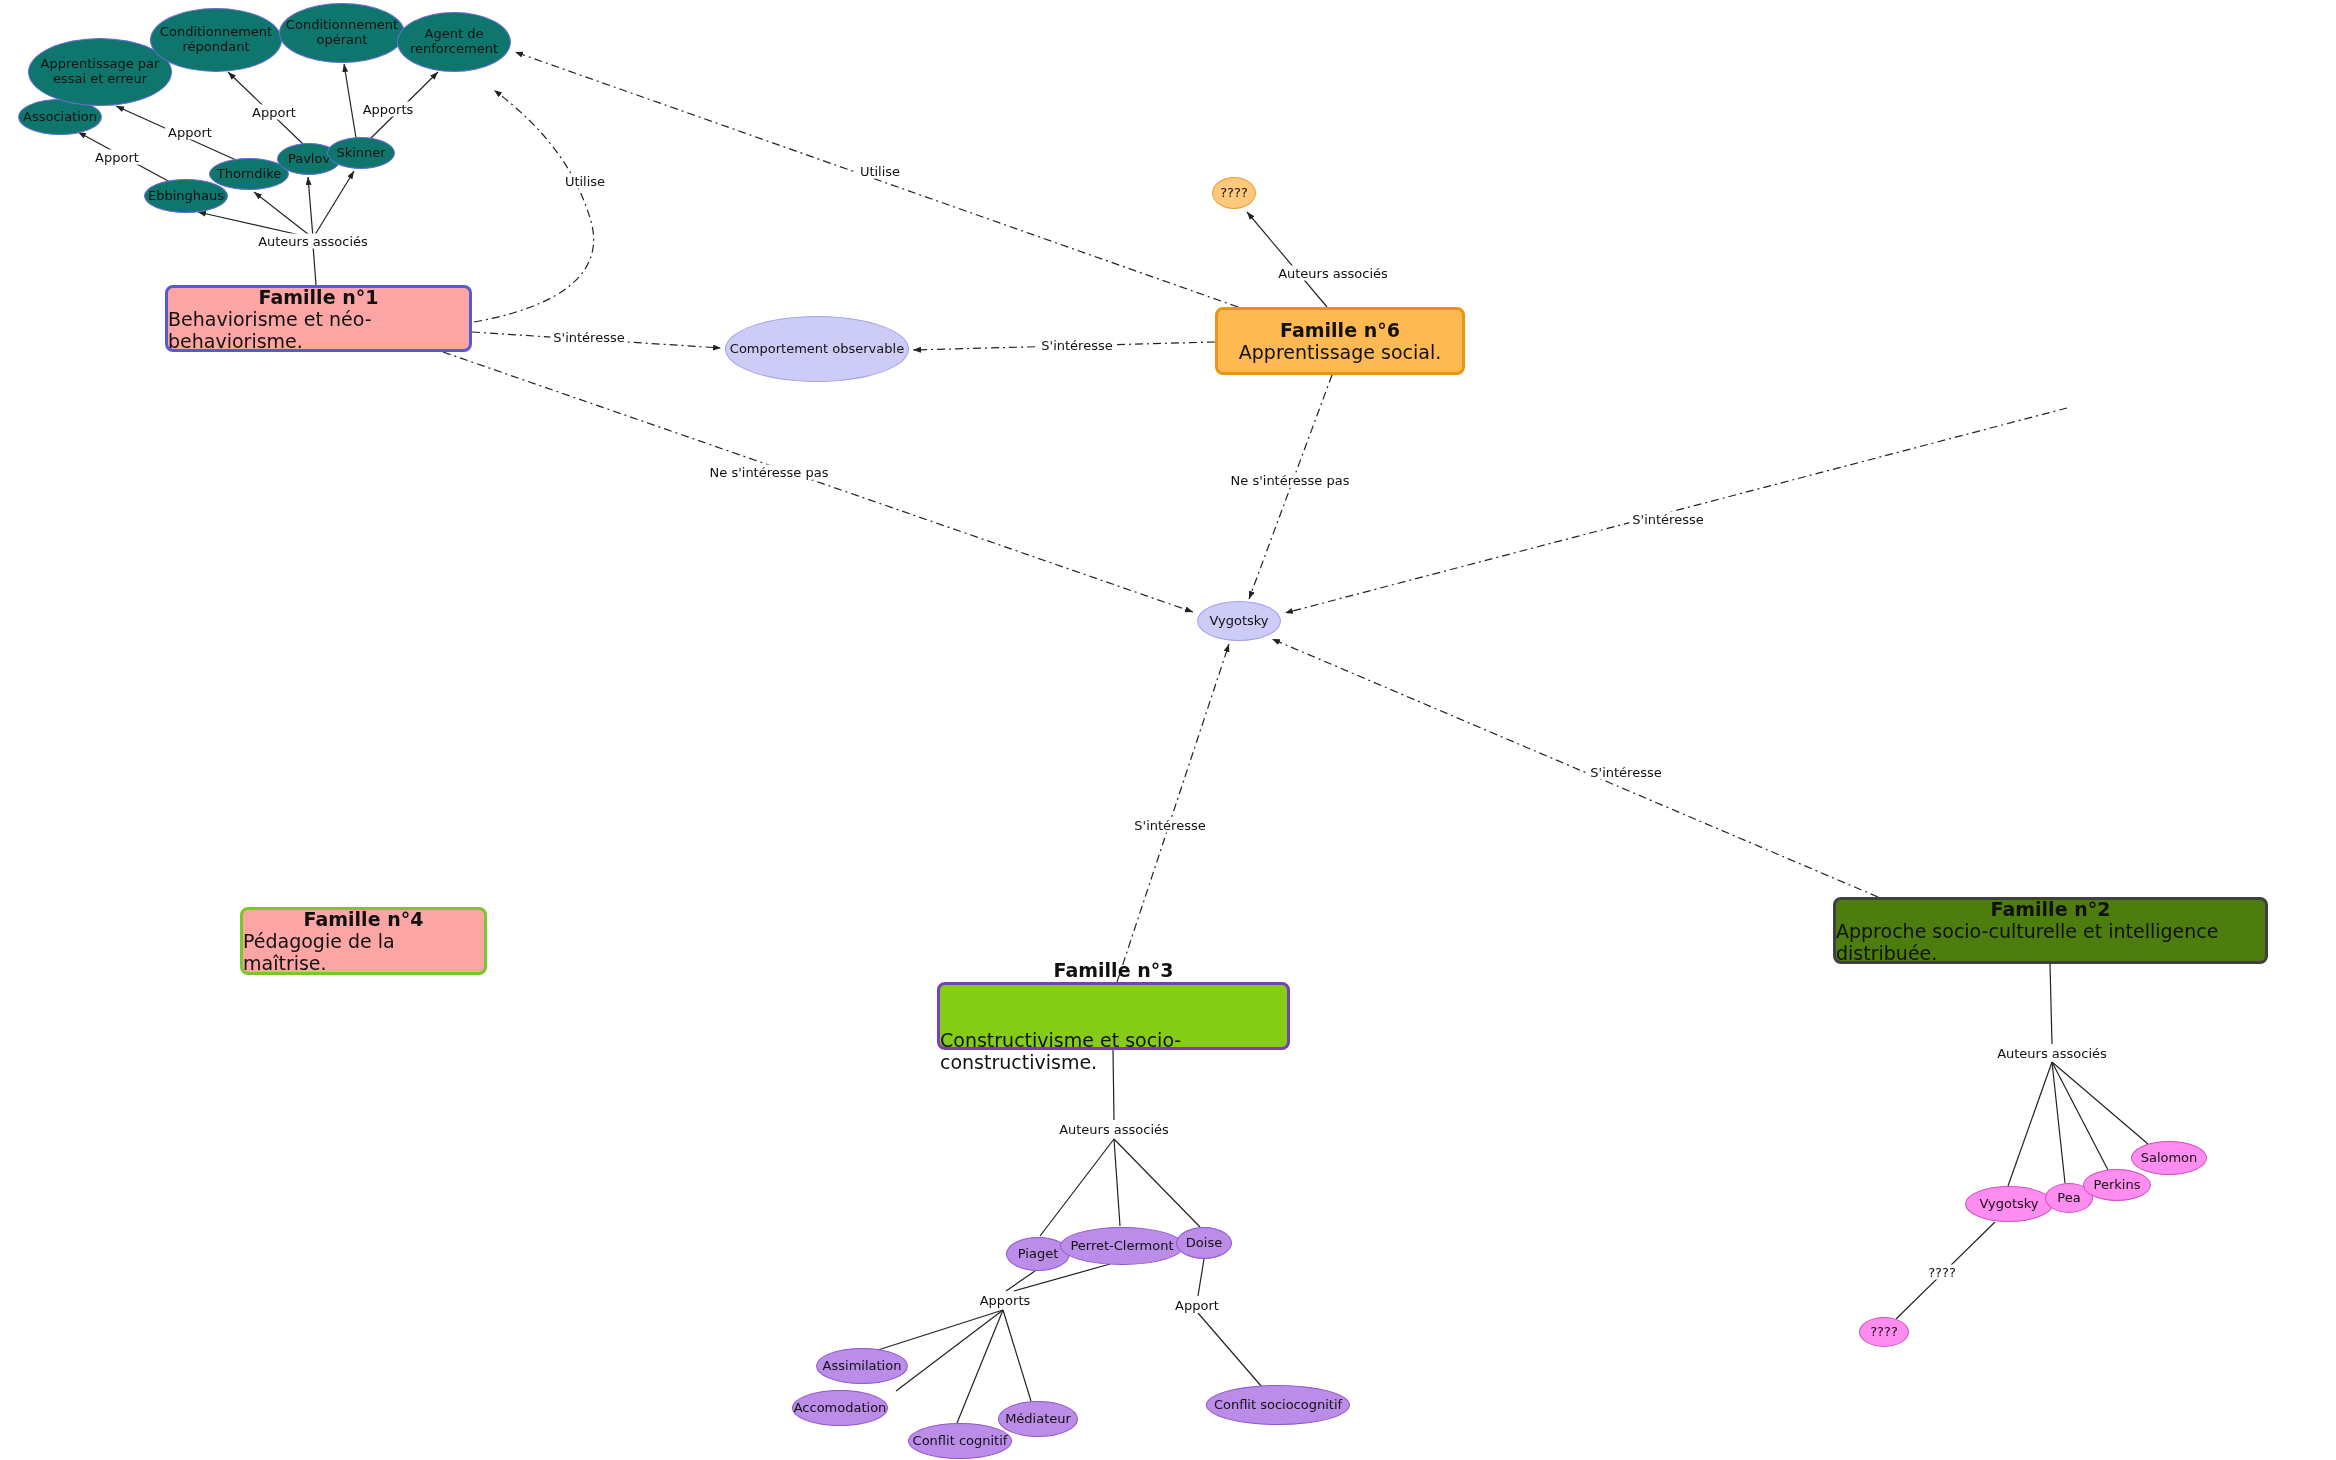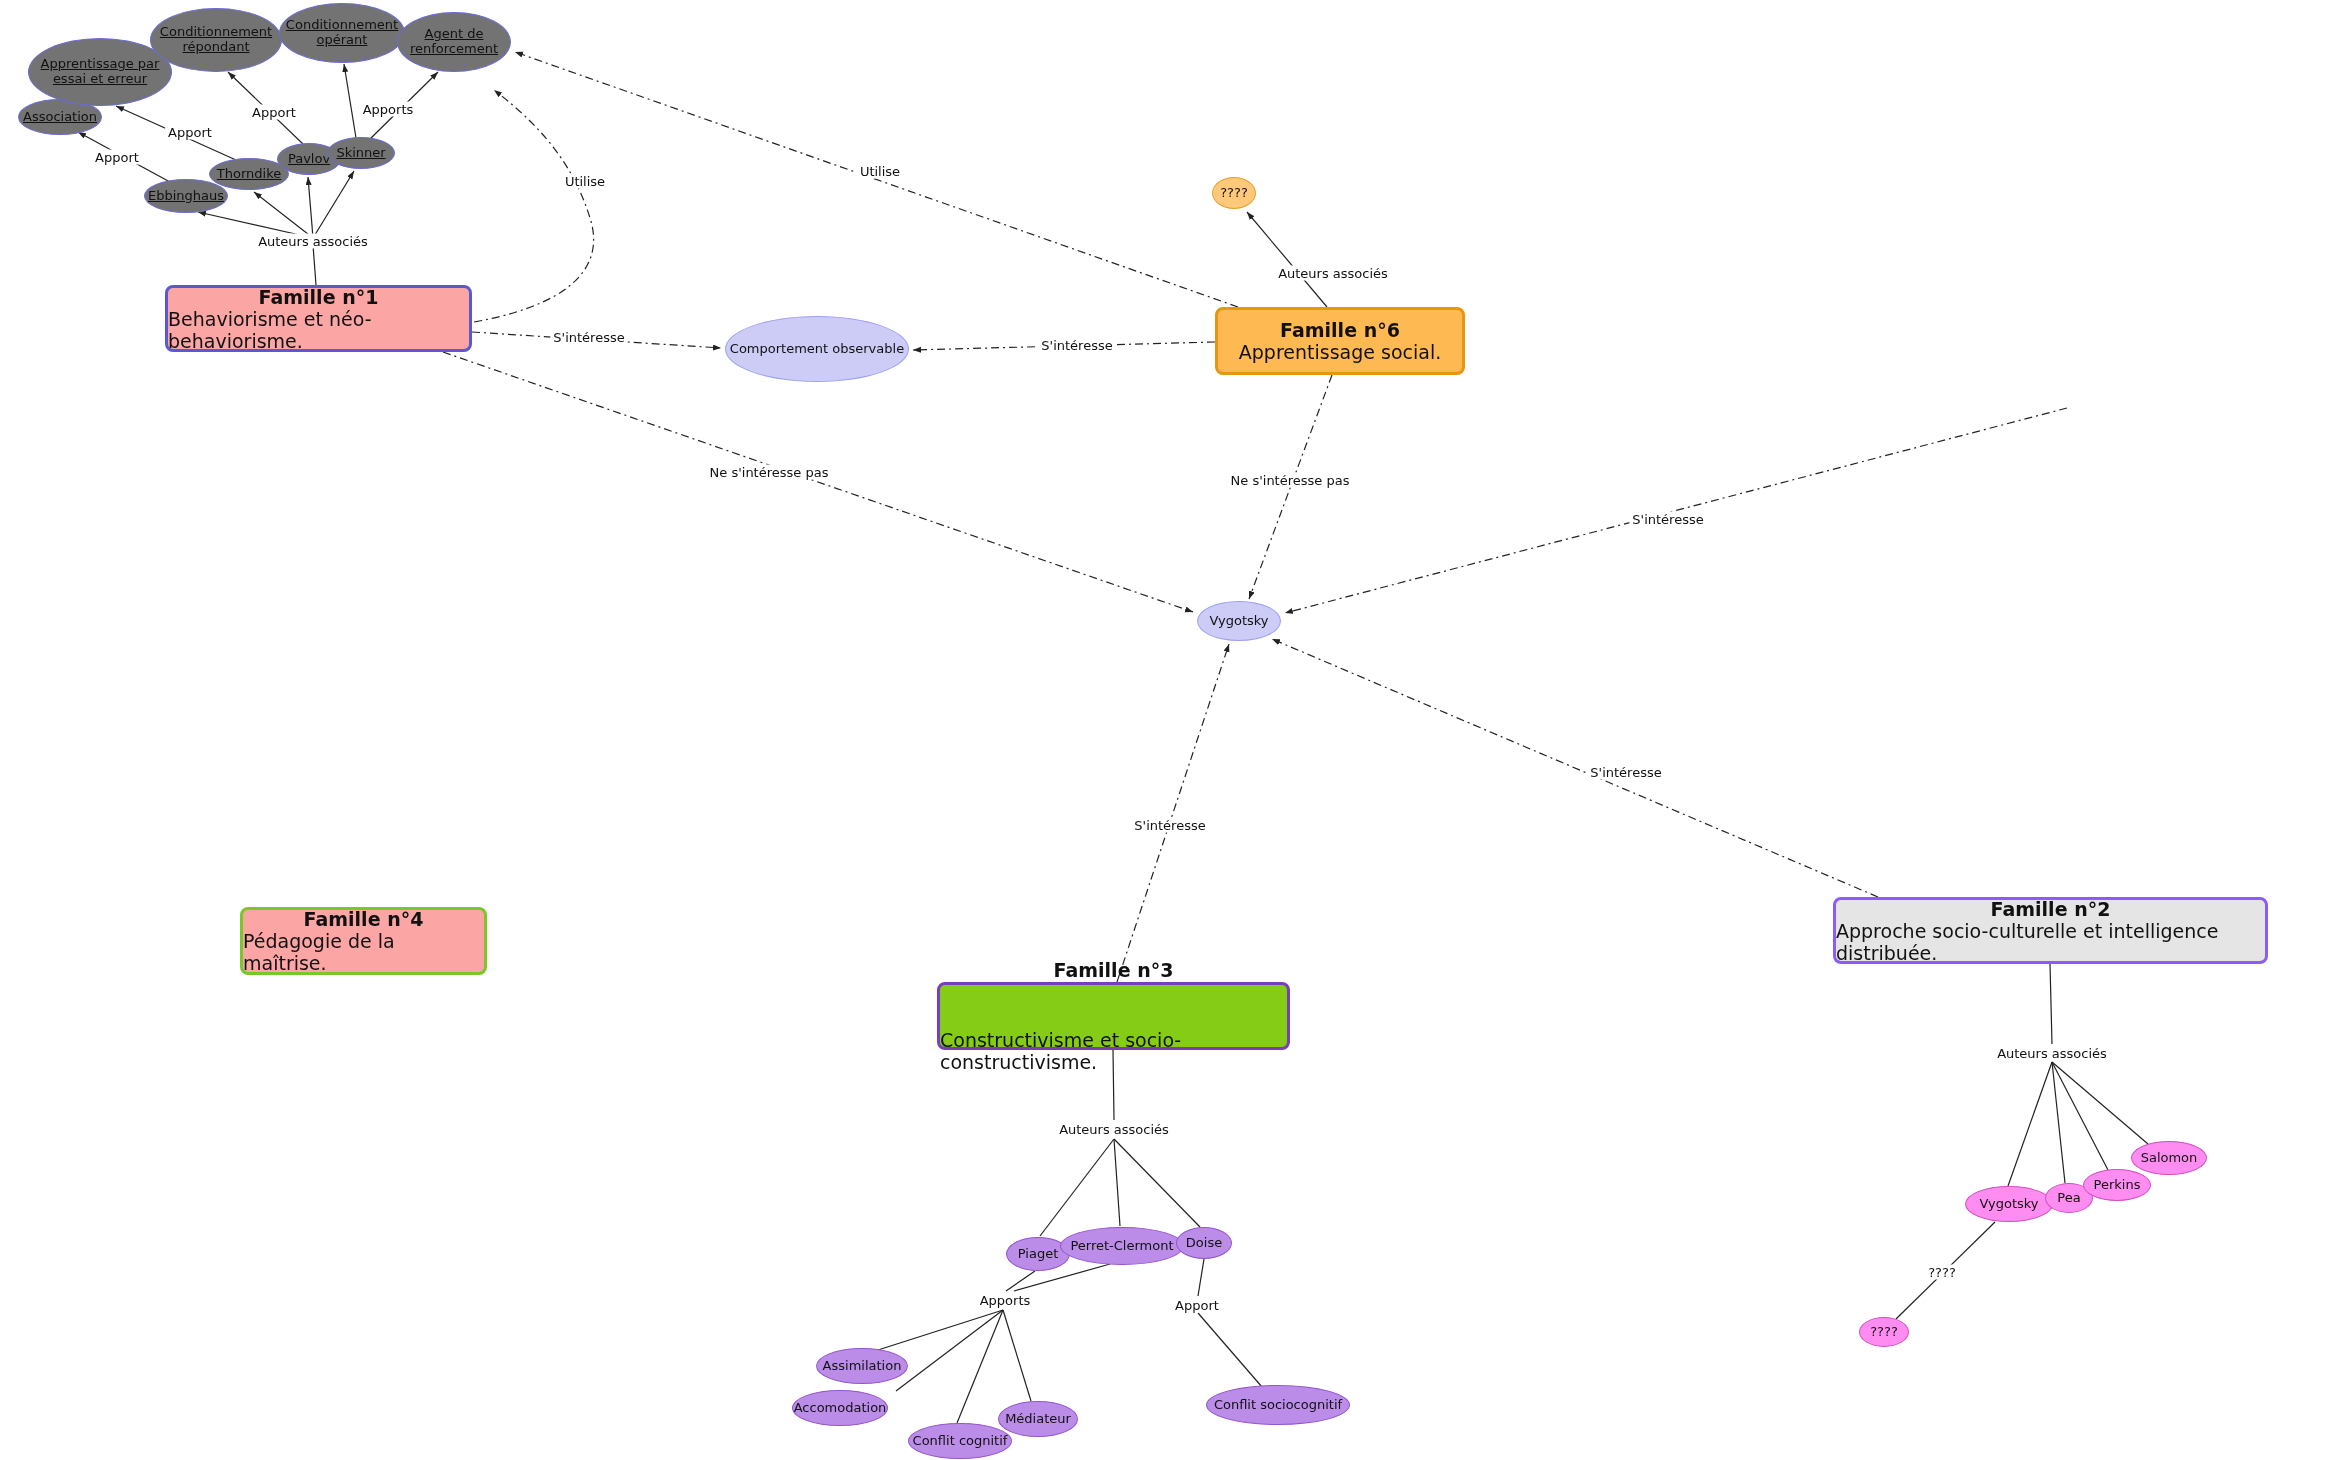--- a/index.html
+++ b/index.html
@@ -17,38 +17,38 @@
     position:absolute;transform:translate(-50%,-50%);
     font-size:13px;color:#111;background:#ffffff;
     padding:0 3px;white-space:nowrap;z-index:3;
   }
   .node{
     position:absolute;border-radius:50%;
     display:flex;align-items:center;justify-content:center;
     text-align:center;font-size:13px;line-height:1.12;color:#111;
     box-sizing:border-box;padding:1px 3px;z-index:4;
   }
-  .f1e{background:#737373;border:1px solid #6b6bd6;text-decoration:underline;}
+  .f1e{background:#0f766e;border:1px solid #6b6bd6;}
   .lighte{background:#ccccf7;border:1px solid #9f9fee;}
   .f6e{background:#ffc87a;border:1px solid #e8a030;}
   .f3e{background:#bc8ce9;border:1px solid #9355cc;}
   .f2e{background:#ff8cf0;border:1px solid #d050c0;text-align:center;}
   .family{
     position:absolute;border-radius:8px;box-sizing:border-box;
     display:flex;flex-direction:column;align-items:center;justify-content:center;
     z-index:5;color:#111;
   }
   .ftitle{font-weight:bold;font-size:19px;}
   .fdesc{font-size:19px;}
   .f1{background:#fca5a5;border:3px solid #5a5ad0;}
   .f6{background:#ffb952;border:3px solid #e89510;}
   .f5{background:#ffff6e;border:3px solid #e3e32e;}
   .f4{background:#fca5a5;border:3px solid #77c828;}
   .f3{background:#84cc16;border:3px solid #7a3fb8;gap:48px;}
-  .f2{background:#e5e5e5;border:3px solid #8b5cf6;}
+  .f2{background:#4d7c0f;border:3px solid #404040;}
 </style>
 </head>
 <body>
 
 <div id="canvas">
 
   <svg id="edges" width="2336" height="1460">
     <defs>
       <marker id="arrow" markerWidth="9" markerHeight="8" refX="8" refY="3" orient="auto" markerUnits="userSpaceOnUse">
         <path d="M0,0 L8,3 L0,6 Z" fill="#222"></path>

